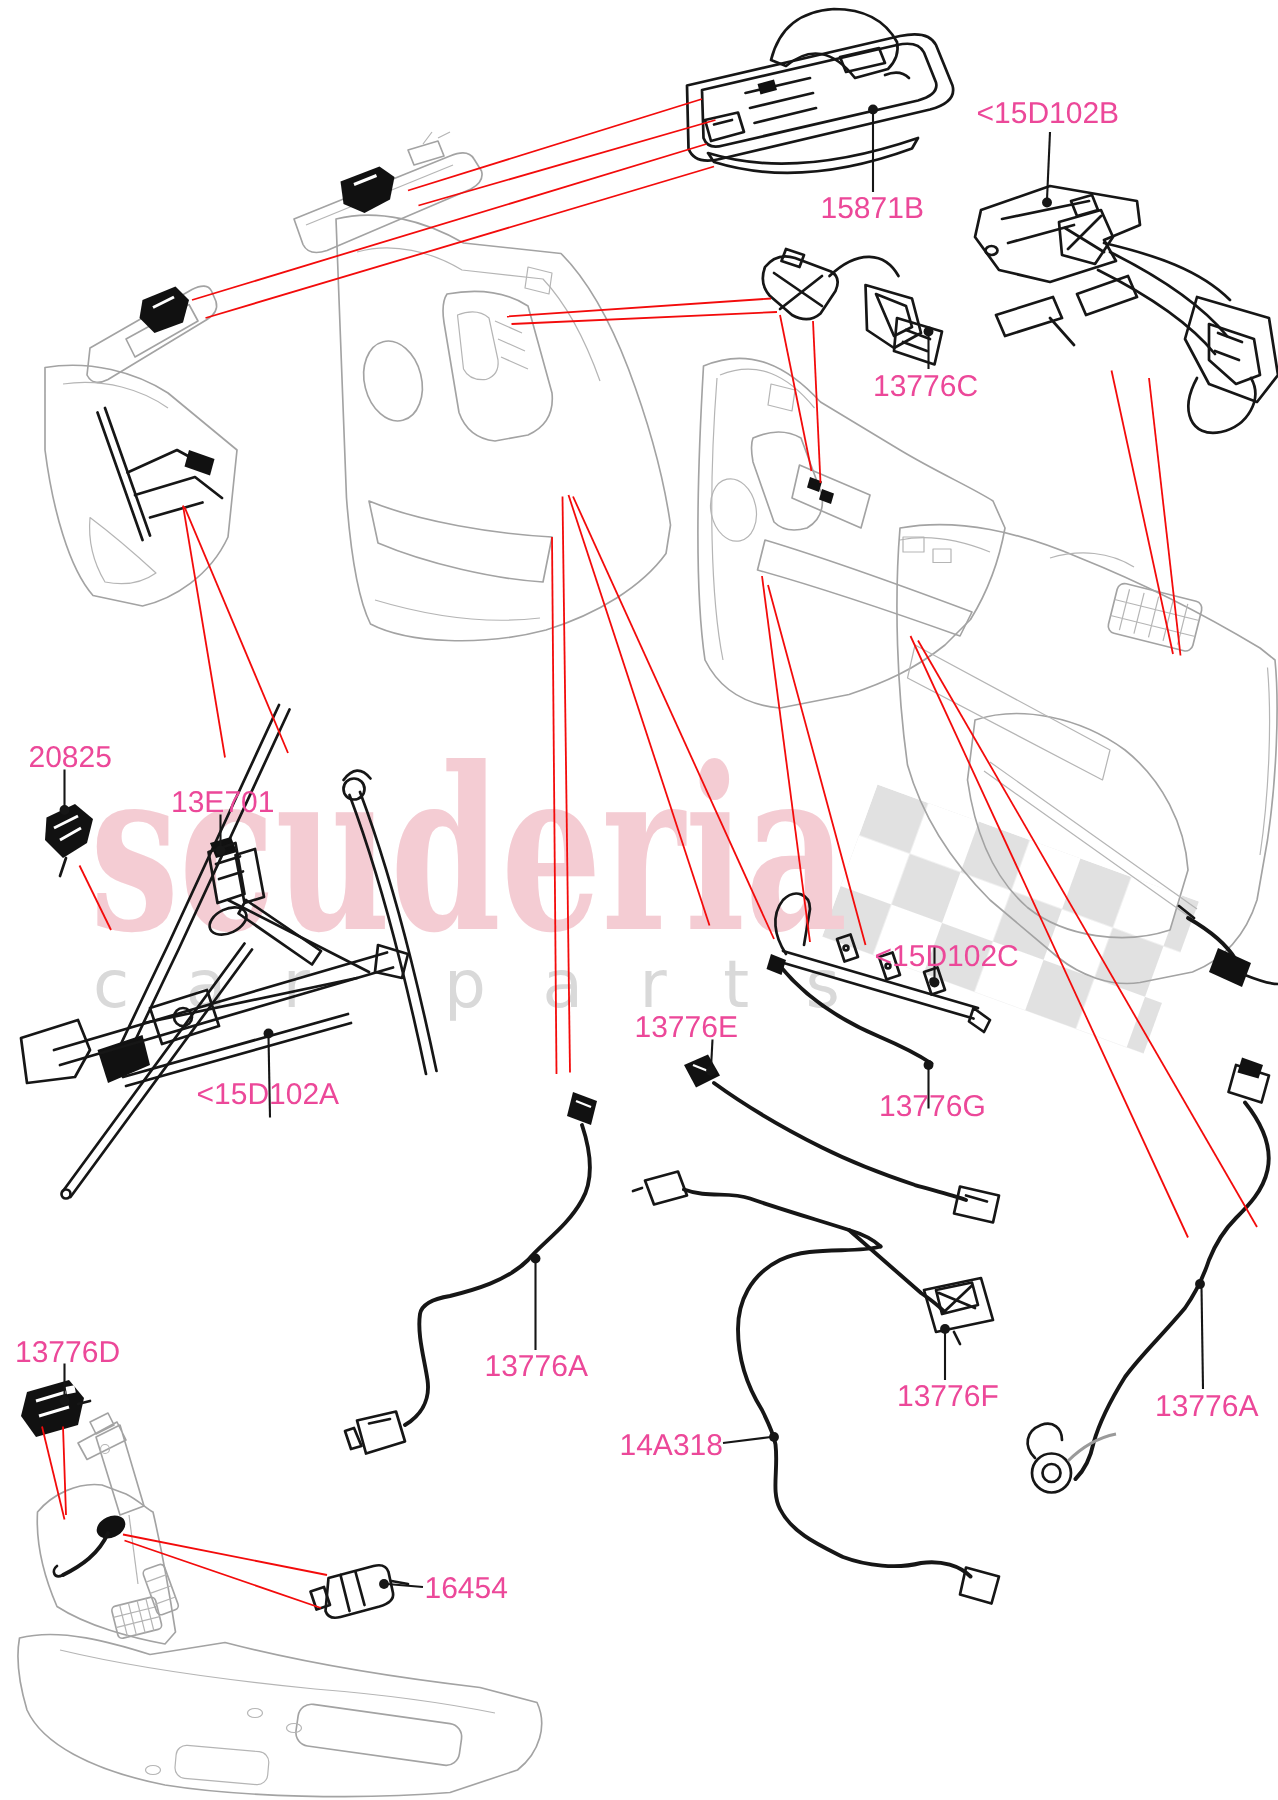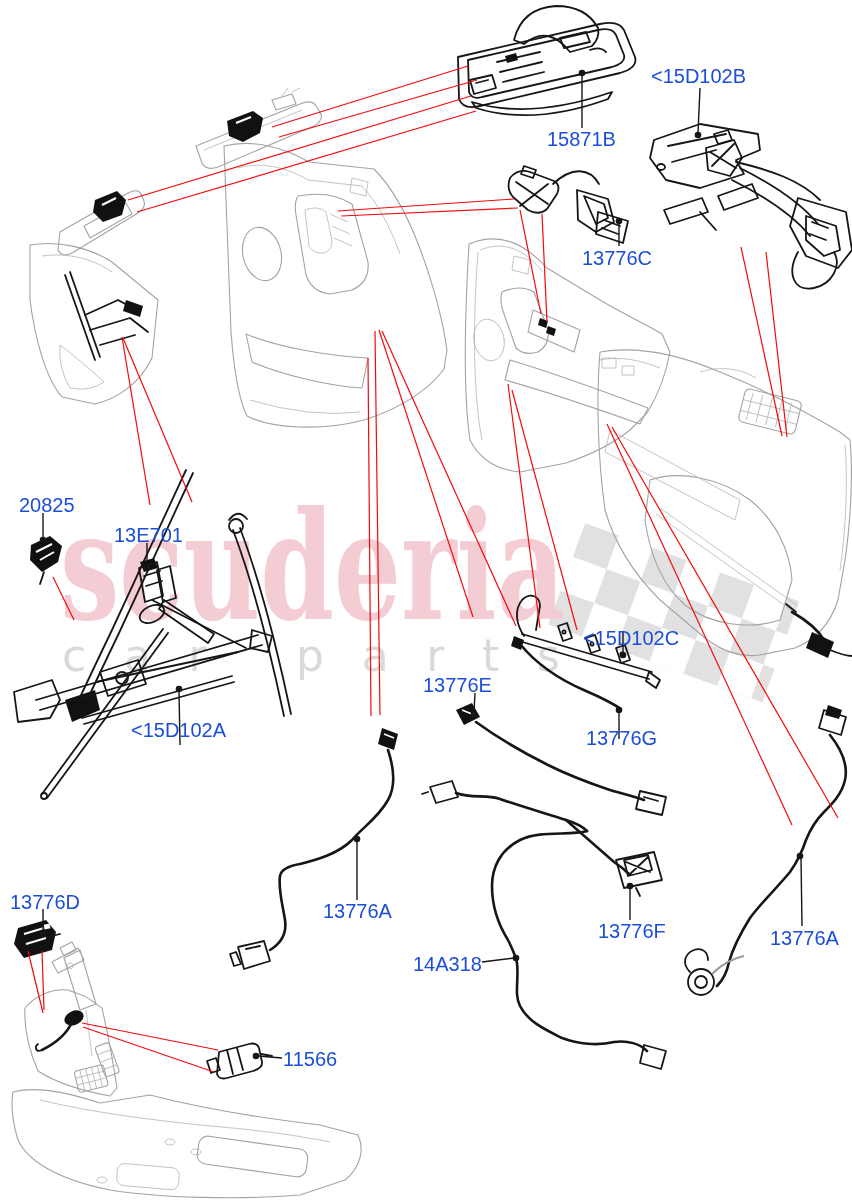--- a/index.html
+++ b/index.html
@@ -1,18 +1,18 @@
 <!DOCTYPE html>
 <html><head>
 <meta charset="utf-8">
 <style>
   html,body{margin:0;padding:0;background:#ffffff;}
   #stage{position:relative;width:852px;height:1200px;background:#ffffff;overflow:hidden;
          font-family:"Liberation Sans", sans-serif;}
-  .part-label{position:absolute;font-size:20px;letter-spacing:0px;color:#1d4ed8;
+  .part-label{position:absolute;font-size:20px;letter-spacing:0px;color:#ec4899;
               white-space:nowrap;cursor:pointer;line-height:1;}
   svg{position:absolute;left:0;top:0;}
   .ga{stroke:#a3a3a3;fill:none;stroke-width:1.1;stroke-linejoin:round;stroke-linecap:round;}
   .gat{stroke:#b5b5b5;fill:none;stroke-width:0.8;stroke-linejoin:round;}
   .bk{stroke:#161616;fill:none;stroke-width:1.8;stroke-linejoin:round;stroke-linecap:round;}
   .bkf{fill:#111;stroke:none;}
   .wire{stroke:#161616;fill:none;stroke-width:2.6;stroke-linecap:round;}
   .red{stroke:#f30b0b;stroke-width:1.2;fill:none;}
   .lead{stroke:#161616;stroke-width:1.4;fill:none;}
   .dot{fill:#161616;stroke:none;}
@@ -342,15 +342,15 @@
 <div class="part-label" style="left:114px;top:525px">13E701</div>
 <div class="part-label" style="left:131px;top:720px">&lt;15D102A</div>
 <div class="part-label" style="left:583px;top:628px">&lt;15D102C</div>
 <div class="part-label" style="left:423px;top:675px">13776E</div>
 <div class="part-label" style="left:586px;top:728px">13776G</div>
 <div class="part-label" style="left:323px;top:901px">13776A</div>
 <div class="part-label" style="left:413px;top:954px">14A318</div>
 <div class="part-label" style="left:598px;top:921px">13776F</div>
 <div class="part-label" style="left:770px;top:928px">13776A</div>
 <div class="part-label" style="left:10px;top:892px">13776D</div>
-<div class="part-label" style="left:283px;top:1049px">11566</div>
+<div class="part-label" style="left:283px;top:1049px">16454</div>
 
 </div>
 
 </body></html>

